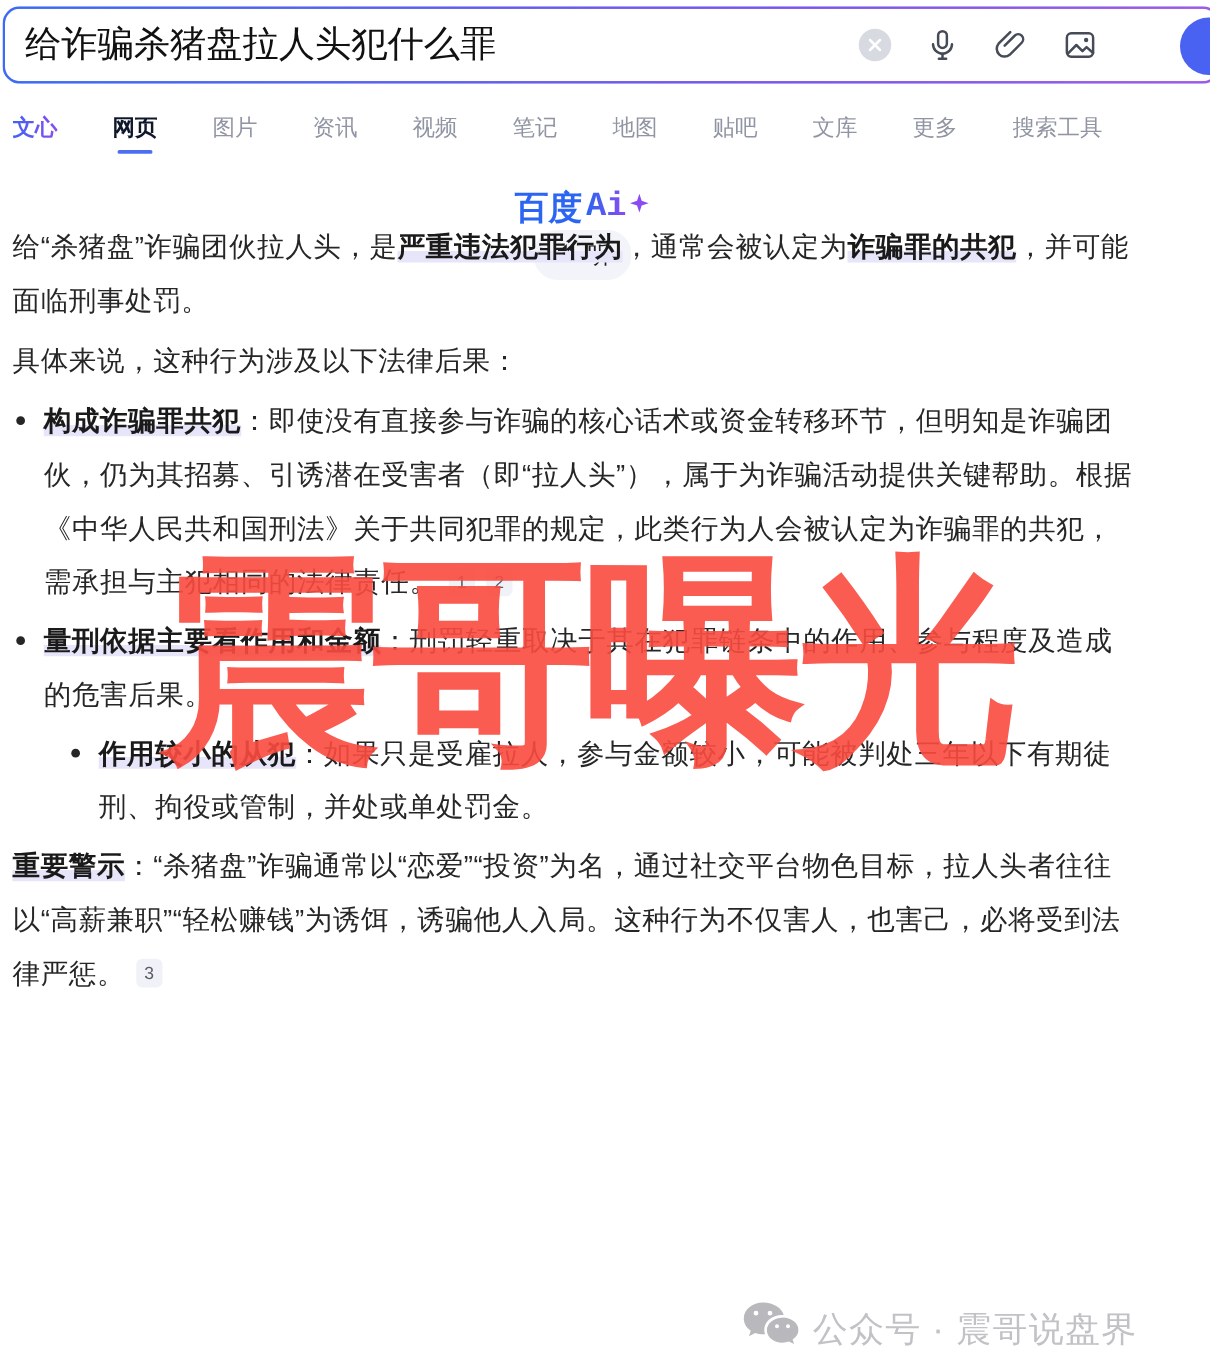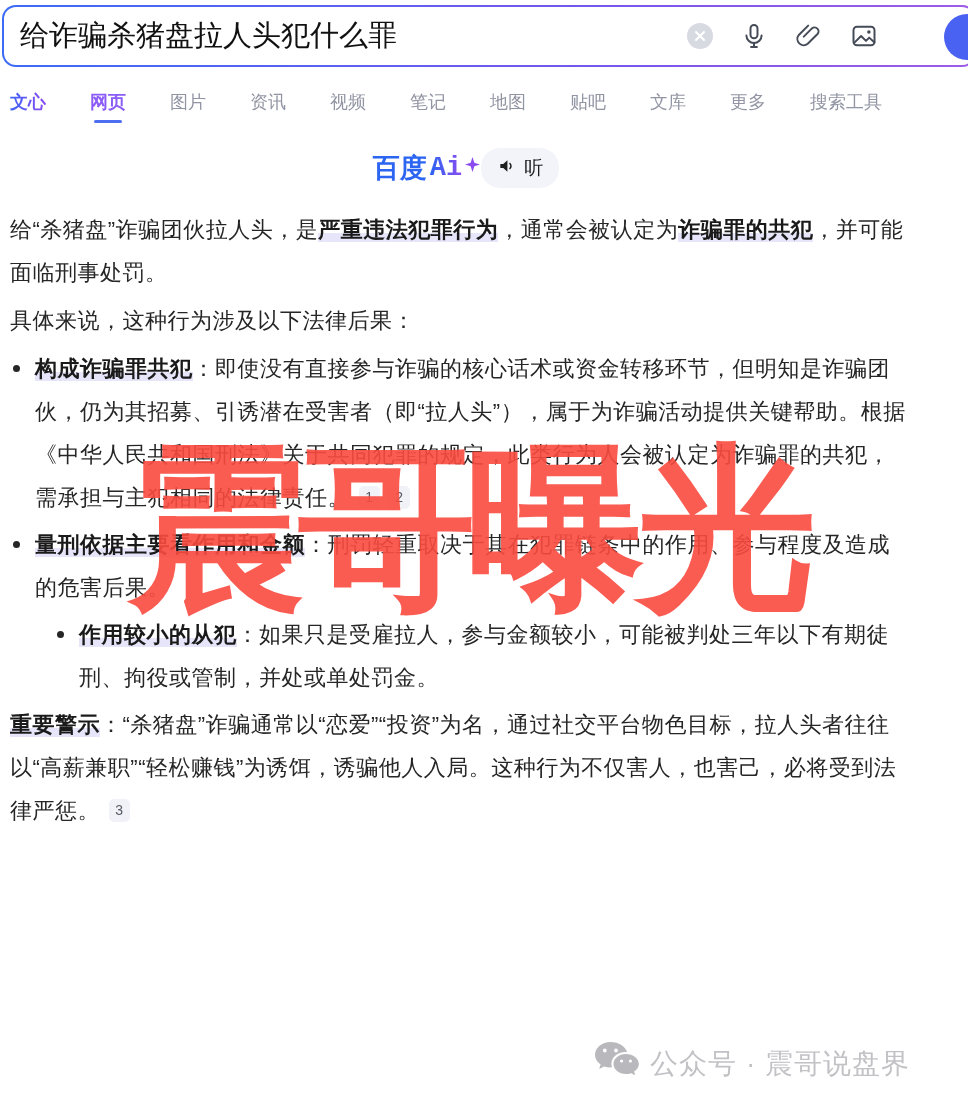--- a/index.html
+++ b/index.html
@@ -40,48 +40,48 @@
     display: flex; gap: 44px;
     font-size: 18px; color: #9195a3;
     white-space: nowrap;
   }
   .tab { cursor: default; }
   .tab.gradient {
     font-weight: 700;
     background: linear-gradient(90deg,#3E63F6,#8C4BF0);
     -webkit-background-clip: text; background-clip: text; color: transparent;
   }
-  .tab.active { color: #8b5cf6; font-weight: 700; }
+  .tab.active { color: #0f172a; font-weight: 700; }
   .tab.active::after {
     content: ""; display: block; margin: 6px auto 0;
     width: 28px; height: 3px; border-radius: 2px; background: #4E6EF2;
   }
 
   
   .ai-header {
     position: absolute; left: 10px; top: 148px; right: 46px;
-    display: flex; justify-content: center; align-items: center;
+    display: flex; justify-content: center; align-items: center; flex-direction: column;
   }
   .ai-logo { font-size: 27px; font-weight: 800; letter-spacing: 0; display: flex; align-items: center; }
   .ai-logo .baidu { color: #2b65f2; }
   .ai-logo .ai {
     margin-left: 3px;
     background: linear-gradient(90deg,#2b65f2,#8b4bf0);
     -webkit-background-clip: text; background-clip: text; color: transparent; font-family: Liberation Mono, monospace;
   }
   .ai-logo .sparkle { margin-left: 2px; display: inline-flex; position: relative; top: -4px; }
   .listen-btn {
     display: flex; align-items: center; gap: 7px;
     background: #f3f4f9; border-radius: 19px;
     padding: 7px 16px; font-size: 19px; color: #1f1f1f;
   }
 
   
   .content {
-    position: absolute; left: 10px; top: 208px; width: 902px;
+    position: absolute; left: 10px; top: 176px; width: 902px;
     font-size: 22px; line-height: 43px; color: #262626;
     letter-spacing: 0.5px;
   }
   .para { margin: 0 0 5px; }
   .li { position: relative; padding-left: 25px; margin: 0 0 4px; }
   .li .dot {
     position: absolute; left: 3px; top: 18px;
     width: 7px; height: 7px; border-radius: 50%; background: #262626;
   }
   .li.li2 { margin-left: 44px; }

